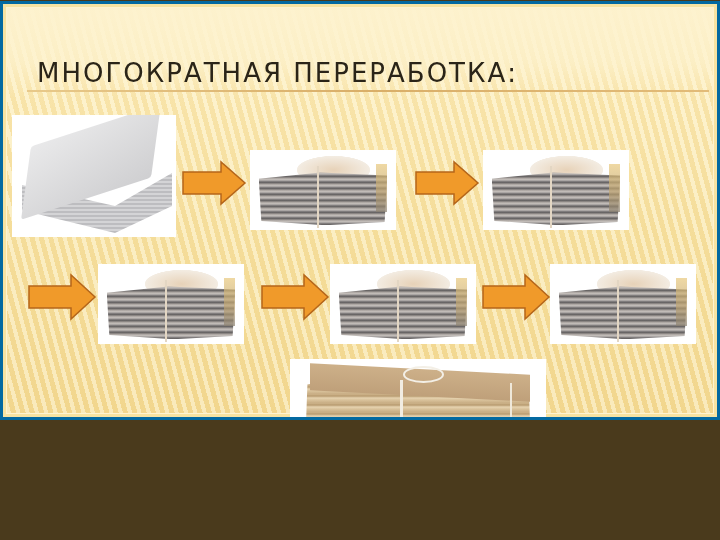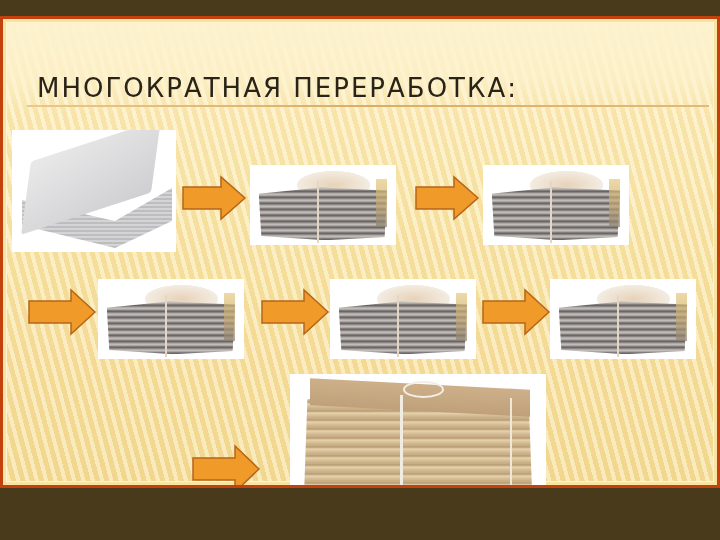--- a/index.html
+++ b/index.html
@@ -1,20 +1,20 @@
 <!DOCTYPE html>
 <html><head>
 <meta charset="utf-8">
 <style>
   * { box-sizing: border-box; margin: 0; padding: 0; }
   html, body { width: 720px; height: 540px; overflow: hidden; background: #4a3a1c; }
   .slide {
-    position: absolute; left: 0; top: 16px; width: 720px; height: 472px;
+    position: absolute; left: 0; top: 1px; width: 720px; height: 419px;
     background: #f7e3a2;
-    border: 3px solid #c2410c;
+    border: 3px solid #0369a1;
     overflow: hidden;
   }
   .slide-inner {
     position: absolute; left: 3px; top: 3px; right: 3px; bottom: 3px;
     border: 1px solid #fff4cf;
     background:
       repeating-linear-gradient(75deg, rgba(255,250,225,0.55) 0px, rgba(255,250,225,0.55) 4px, rgba(240,214,140,0.25) 4px, rgba(240,214,140,0.25) 9px),
       linear-gradient(180deg, #fdf1c8 0%, #fbe9b5 18%, #f6df9e 55%, #f2d68e 100%);
   }
   .top-wash {

